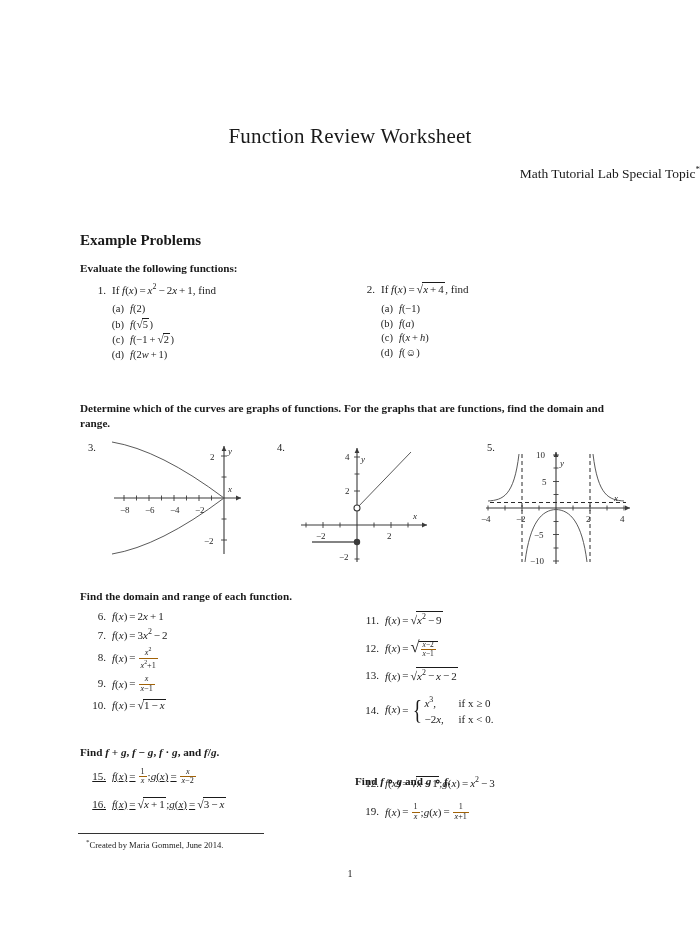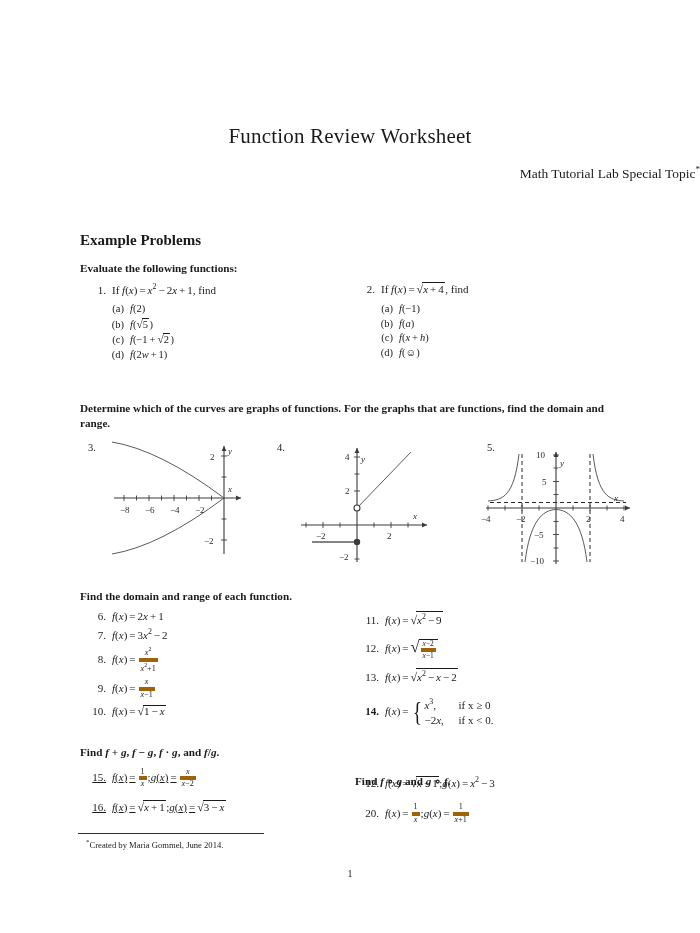--- a/index.html
+++ b/index.html
@@ -44,21 +44,21 @@
   
   i.v { font-style:italic; }
   .mo { padding:0 2px; }
   .sup { font-size:.72em; vertical-align:super; }
   .frac {
     display:inline-block; vertical-align:middle;
     text-align:center; font-size:.74em; line-height:1.08;
     margin:0 1px; position:relative; top:-0.5px;
   }
   .frac .num { display:block; padding:0 2px; }
-  .frac .den { display:block; border-top:4px solid #a16207; padding:0 2px; }
+  .frac .den { display:block; border-top:1px solid #a16207; padding:0 2px; }
   .sqrt { display:inline-block; white-space:nowrap; }
   .sqrt > .rad { font-size:1.08em; }
   .sqrt > .body {
     border-top:1px solid #1a1a1a; padding:0 1.5px 0 1px;
     margin-left:-1px; display:inline-block;
   }
   .cases { display:inline-flex; align-items:center; vertical-align:middle; }
   .brace {
     font-size:2.45em; line-height:.72; font-weight:300;
     display:inline-block; transform:scaleX(.72); margin-right:1px;
@@ -323,21 +323,21 @@
     </div>
     <div class="prob-row" style="margin-bottom:9px;">
       <span class="prob-num" style="width:24px;">12.</span>
       <span class="prob-body"><i class="v">f</i>(<i class="v">x</i>)<span class="mo">=</span><span class="sqrt"><span class="rad" style="font-size:1.5em;">√</span><span class="body" style="position:relative; top:1px;"><span class="frac" style="font-size:.68em;"><span class="num"><i class="v">x</i>−2</span><span class="den"><i class="v">x</i>−1</span></span></span></span></span>
     </div>
     <div class="prob-row" style="margin-bottom:11px;">
       <span class="prob-num" style="width:24px;">13.</span>
       <span class="prob-body"><i class="v">f</i>(<i class="v">x</i>)<span class="mo">=</span><span class="sqrt"><span class="rad">√</span><span class="body"><i class="v">x</i><span class="sup">2</span><span class="mo">−</span><i class="v">x</i><span class="mo">−</span>2</span></span></span>
     </div>
     <div class="prob-row">
-      <span class="prob-num" style="width:24px;font-weight:bold;">14.</span>
+      <span class="prob-num" style="width:24px;">14.</span>
       <span class="prob-body"><i class="v">f</i>(<i class="v">x</i>)<span class="mo">=</span><span class="cases">
             <span class="brace">{</span>
             <span class="cases-rows"><span class="cr"><span class="c1"><i class="v">x</i><span class="sup">3</span>,</span><span>if x ≥ 0</span></span><br><span class="cr"><span class="c1">−2<i class="v">x</i>,</span><span>if x &lt; 0.</span></span></span>
           </span></span>
     </div>
   </div>
 
   <div class="instr" style="left:80px; top:745px;">
     Find <i class="v">f</i> + <i class="v">g</i>, <i class="v">f</i> − <i class="v">g</i>, <i class="v">f</i> · <i class="v">g</i>, and <i class="v">f</i>/<i class="v">g</i>.
   </div>
@@ -355,21 +355,21 @@
       <span class="prob-body"><i class="v">f</i>(<i class="v">x</i>)<span class="mo">=</span><span class="sqrt"><span class="rad">√</span><span class="body"><i class="v">x</i><span class="mo">+</span>1</span></span>;<i class="v">g</i>(<i class="v">x</i>)<span class="mo">=</span><span class="sqrt"><span class="rad">√</span><span class="body">3<span class="mo">−</span><i class="v">x</i></span></span></span>
     </div>
   </div>
 
   <div class="prob" style="left:355px; top:775px;">
     <div class="prob-row" style="margin-bottom:13px;">
       <span class="prob-num" style="width:24px;">12.</span>
       <span class="prob-body"><i class="v">f</i>(<i class="v">x</i>)<span class="mo">=</span><span class="sqrt"><span class="rad">√</span><span class="body"><i class="v">x</i><span class="mo">−</span>1</span></span>;<i class="v">g</i>(<i class="v">x</i>)<span class="mo">=</span><i class="v">x</i><span class="sup">2</span><span class="mo">−</span>3</span>
     </div>
     <div class="prob-row">
-      <span class="prob-num" style="width:24px;">20.</span>
+      <span class="prob-num" style="width:24px;">19.</span>
       <span class="prob-body"><i class="v">f</i>(<i class="v">x</i>)<span class="mo">=</span><span class="frac"><span class="num">1</span><span class="den"><i class="v">x</i></span></span>;<i class="v">g</i>(<i class="v">x</i>)<span class="mo">=</span><span class="frac"><span class="num">1</span><span class="den"><i class="v">x</i>+1</span></span></span>
     </div>
   </div>
 
   <div class="footrule"></div>
   <div class="footnote">
     <span class="star">*</span><span>Created by Maria Gommel, June 2014.</span>
   </div>
 
   <div class="pageno">1</div>

